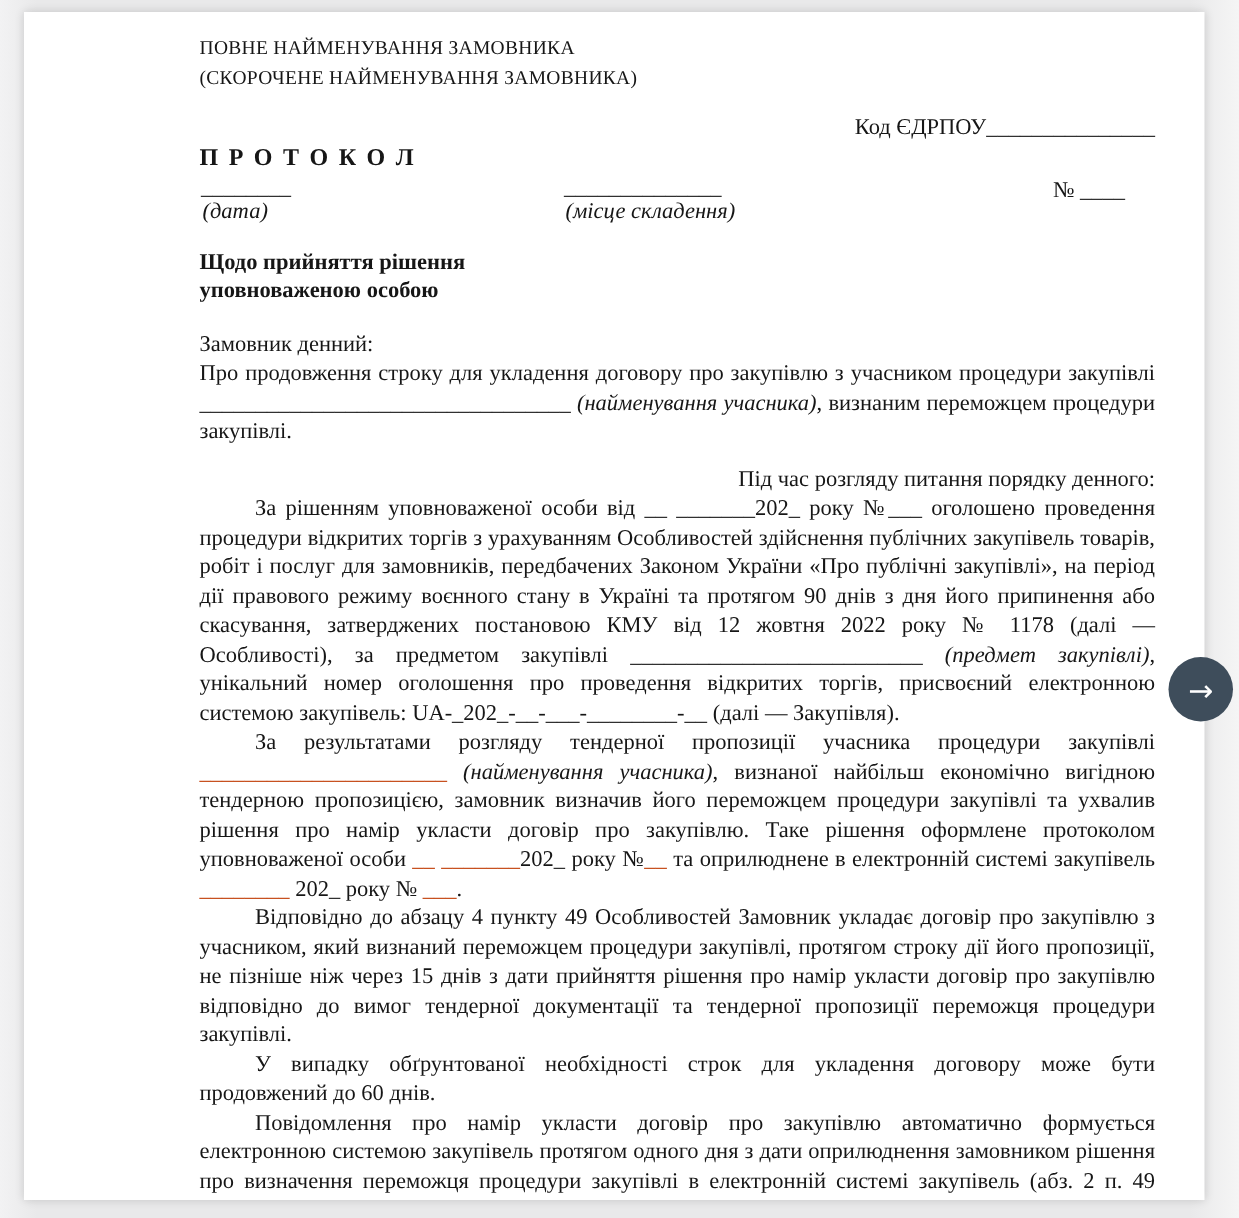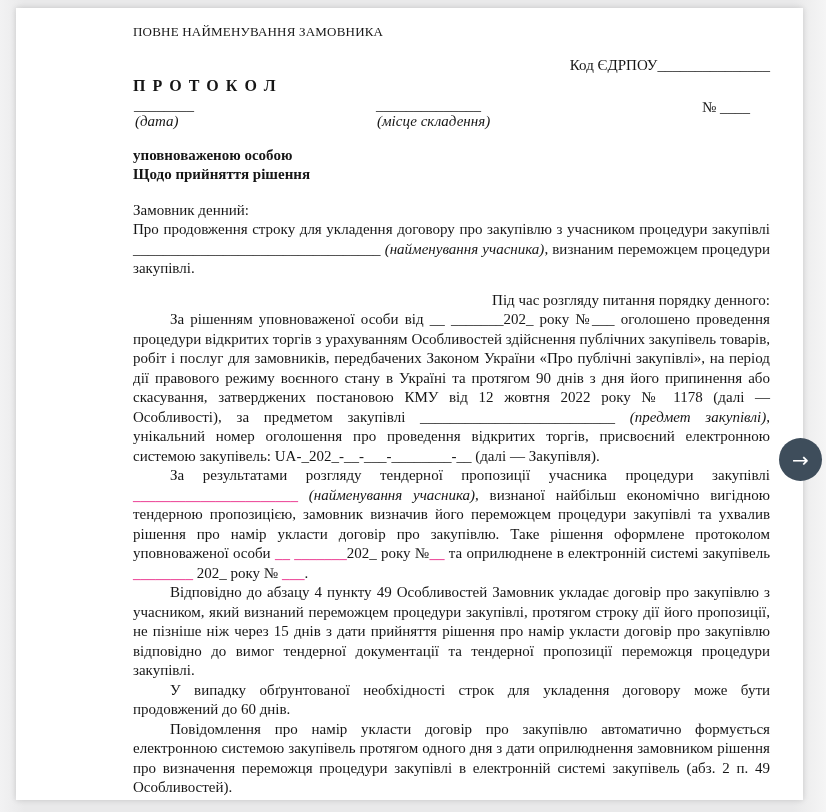--- a/index.html
+++ b/index.html
@@ -44,21 +44,21 @@
   .date-block { position: absolute; left: 1px; top: 2px; text-align: left; }
   .place-block { position: absolute; left: 243px; top: 2px; text-align: left; }
   .sig-label { font-style: italic; line-height: 17px; padding-left: 1px; }
   .blank-line { line-height: 15px; }
   .subject-line { font-weight: 700; text-align: left; }
   .heading-plain { margin-top: 16px; text-align: left; }
   .consider { margin-top: 12px; text-align: right; }
   p.body-par { text-align: justify; }
   p.indent { text-indent: 37px; }
   .it { font-style: italic; }
-  .gb { color: #ec4899; font-weight: bold; }
+  .gb { color: #c2410c; }
   .next-btn {
     position: absolute;
     left: 779px; top: 438px;
     width: 43px; height: 43px;
     border-radius: 50%;
     background: #3e4d5b;
     color: #ffffff;
     display: flex;
     align-items: center;
     justify-content: center;
@@ -70,39 +70,40 @@
     user-select: none;
   }
 </style>
 </head>
 <body>
 
 <div class="page">
   <div class="content">
 
     <div class="title">ПОВНЕ НАЙМЕНУВАННЯ ЗАМОВНИКА</div>
+    <div class="title">(СКОРОЧЕНЕ НАЙМЕНУВАННЯ ЗАМОВНИКА)</div>
 
     <div class="edrpou-row"><span>Код ЄДРПОУ</span><span>_______________</span></div>
 
     <div class="protocol-row">П Р О Т О К О Л</div>
 
     <div class="num-date">
       <div class="number-field"><span>№</span> <span>____</span></div>
       <div class="date-block">
         <div class="blank-line">________</div>
         <div class="sig-label">(дата)</div>
       </div>
       <div class="place-block">
         <div class="blank-line">______________</div>
         <div class="sig-label">(місце складення)</div>
       </div>
     </div>
 
+    <div class="subject-line">Щодо прийняття рішення</div>
     <div class="subject-line">уповноваженою особою</div>
-    <div class="subject-line">Щодо прийняття рішення</div>
 
     <div class="heading-plain">Замовник денний:</div>
 
     <p class="body-par"><span>Про продовження строку для укладення договору про закупівлю з учасником процедури закупівлі </span><span>_________________________________ </span><span class="it">(найменування учасника)</span><span>, визнаним переможцем процедури закупівлі.</span></p>
 
     <div class="consider">Під час розгляду питання порядку денного:</div>
 
     <p class="body-par indent"><span>За рішенням уповноваженої особи від __ _______202_ року №___ оголошено проведення процедури відкритих торгів з урахуванням Особливостей здійснення публічних закупівель товарів, робіт і послуг для замовників, передбачених Законом України «Про публічні закупівлі», на період дії правового режиму воєнного стану в Україні та протягом 90 днів з дня його припинення або скасування, затверджених постановою КМУ від 12 жовтня 2022 року № 1178 (далі — Особливості), за предметом закупівлі </span><span>__________________________ </span><span class="it">(предмет закупівлі)</span><span>, унікальний номер оголошення про проведення відкритих торгів, присвоєний електронною системою закупівель: UA-_202_-__-___-________-__ (далі — Закупівля).</span></p>
 
     <p class="body-par indent"><span>За результатами розгляду тендерної пропозиції учасника процедури закупівлі </span><span class="gb">______________________ </span><span class="it">(найменування учасника)</span><span>, визнаної найбільш економічно вигідною тендерною пропозицією, замовник визначив його переможцем процедури закупівлі та ухвалив рішення про намір укласти договір про закупівлю. Таке рішення оформлене протоколом уповноваженої особи </span><span class="gb">__ _______</span><span>202_ року №</span><span class="gb">__</span><span> та оприлюднене в електронній системі закупівель </span><span class="gb">________</span><span> 202_ року № </span><span class="gb">___</span><span>.</span></p>

